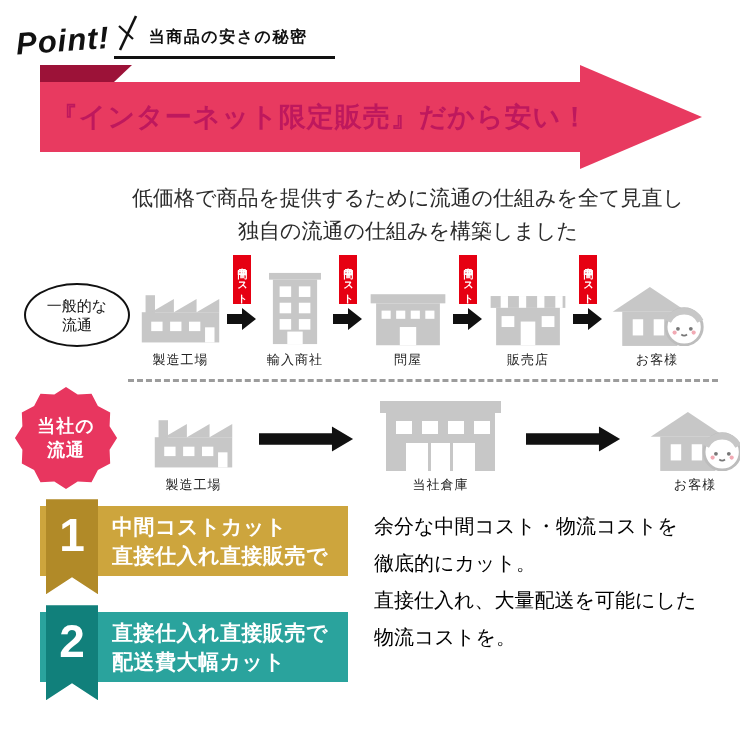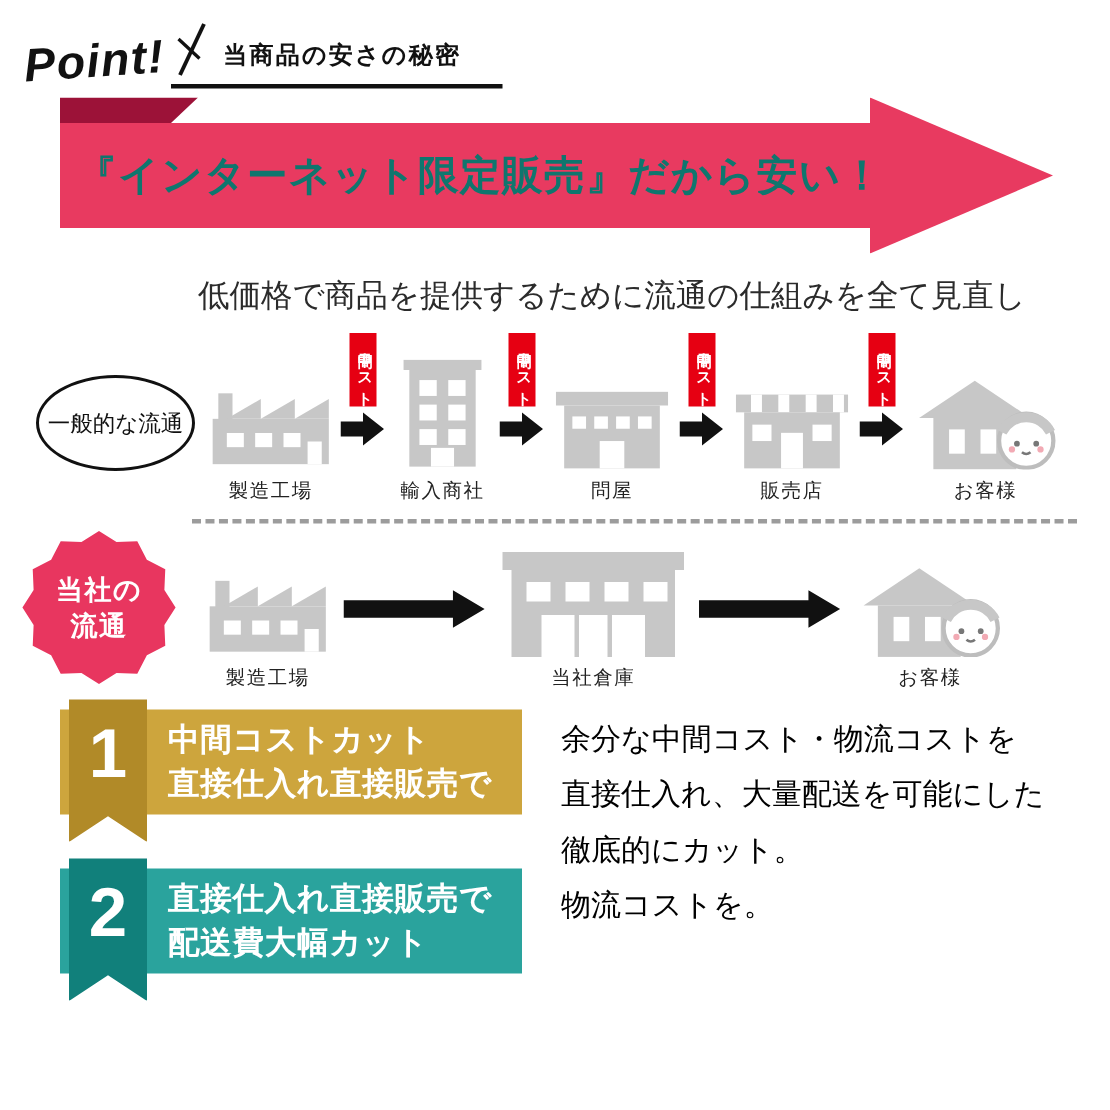--- a/index.html
+++ b/index.html
@@ -10,33 +10,33 @@
   
   .header{display:flex;align-items:flex-end;padding:14px 0 0 16px;}
   .point-logo{font-style:italic;font-weight:bold;font-size:31px;letter-spacing:1px;transform:rotate(-4deg);padding-right:4px;color:#111;}
   .header-rule{display:flex;align-items:flex-end;border-bottom:3px solid #111;padding:0 28px 8px 2px;}
   .slash-icon{margin:0 9px -4px 0;}
   .header-title{font-size:16px;font-weight:600;letter-spacing:1.5px;color:#111;}
   
   .banner-wrap{position:relative;height:104px;margin-top:6px;}
   .banner-svg{position:absolute;left:0;top:0;}
   .banner-text{position:absolute;left:58px;top:17px;width:524px;height:70px;display:flex;align-items:center;justify-content:center;
-    color:#0f766e;font-size:27px;font-weight:bold;letter-spacing:1px;white-space:nowrap;}
+    color:#be185d;font-size:27px;font-weight:bold;letter-spacing:1px;white-space:nowrap;}
   
   .intro{margin:12px 0 0 76px;font-size:21px;line-height:33px;color:#2b2b2b;text-align:center;}
   
   .flow-row{display:flex;align-items:flex-end;}
   .flow-row.general{margin:8px 0 0 24px;}
-  .flow-row.ours{margin:2px 0 0 12px;}
+  .flow-row.ours{margin:2px 0 0 12px;gap:15px;}
   .step{display:flex;flex-direction:column;align-items:center;margin:0 2px;}
   .step-label{font-size:13px;margin-top:5px;color:#222;letter-spacing:1px;white-space:nowrap;}
   .connector{display:flex;flex-direction:column;align-items:center;margin:0 2px 38px;}
   .cost-badge{writing-mode:vertical-rl;text-orientation:upright;background:#e60012;color:#fff;
     font-size:10px;font-weight:bold;padding:5px 4px;line-height:1;letter-spacing:1px;margin-bottom:3px;}
-  .ellipse-label{width:102px;height:60px;border:2.5px solid #111;border-radius:50%;display:flex;flex-direction:row;
+  .ellipse-label{width:102px;height:60px;border:2.5px solid #111;border-radius:50%;display:flex;flex-direction:column;
     align-items:center;justify-content:center;font-size:15px;line-height:19px;margin:0 6px 22px 0;flex-shrink:0;color:#111;}
   .divider{border-top:3px dashed #9c9c9c;margin:10px 22px 2px 128px;}
   .burst{position:relative;width:108px;height:108px;margin:0 14px 2px 0;flex-shrink:0;}
   .burst-label{position:absolute;inset:0;display:flex;flex-direction:column;align-items:center;justify-content:center;
     color:#fff;font-size:18px;font-weight:bold;line-height:24px;letter-spacing:1px;}
   .long-connector{display:flex;margin:0 6px 40px;}
   
   .bottom{display:flex;margin-top:12px;padding-left:40px;gap:26px;}
   .points-col{display:flex;flex-direction:column;gap:36px;width:308px;flex-shrink:0;}
   .point-banner{position:relative;height:70px;}
@@ -70,20 +70,21 @@
   <svg class="banner-svg" width="710" height="104" viewBox="0 0 710 104">
     <polygon points="40,0 132,0 114,17 40,17" fill="#9c1238"></polygon>
     <rect x="40" y="17" width="540" height="70" fill="#e83a60"></rect>
     <polygon points="580,0 702,52 580,104" fill="#e83a60"></polygon>
   </svg>
   <div class="banner-text">『インターネット限定販売』だから安い！</div>
 </div>
 
 <div class="intro">
   <div>低価格で商品を提供するために流通の仕組みを全て見直し</div>
+  <div>独自の流通の仕組みを構築しました</div>
 </div>
 
 <div class="flow-row general">
   <div class="ellipse-label">
     <span>一般的な</span>
     <span>流通</span>
   </div>
 
   <div class="step">
     <svg width="85" height="60" viewBox="0 0 90 60">
@@ -280,17 +281,17 @@
         <span>2</span>
       </div>
       <div class="point-text">
         <div>直接仕入れ直接販売で</div>
         <div>配送費大幅カット</div>
       </div>
     </div>
   </div>
   <div class="desc-col">
     <div>余分な中間コスト・物流コストを</div>
+    <div>徹底的にカット。</div>
     <div>直接仕入れ、大量配送を可能にした</div>
-    <div>徹底的にカット。</div>
     <div>物流コストを。</div>
   </div>
 </div>
 
 </body></html>

